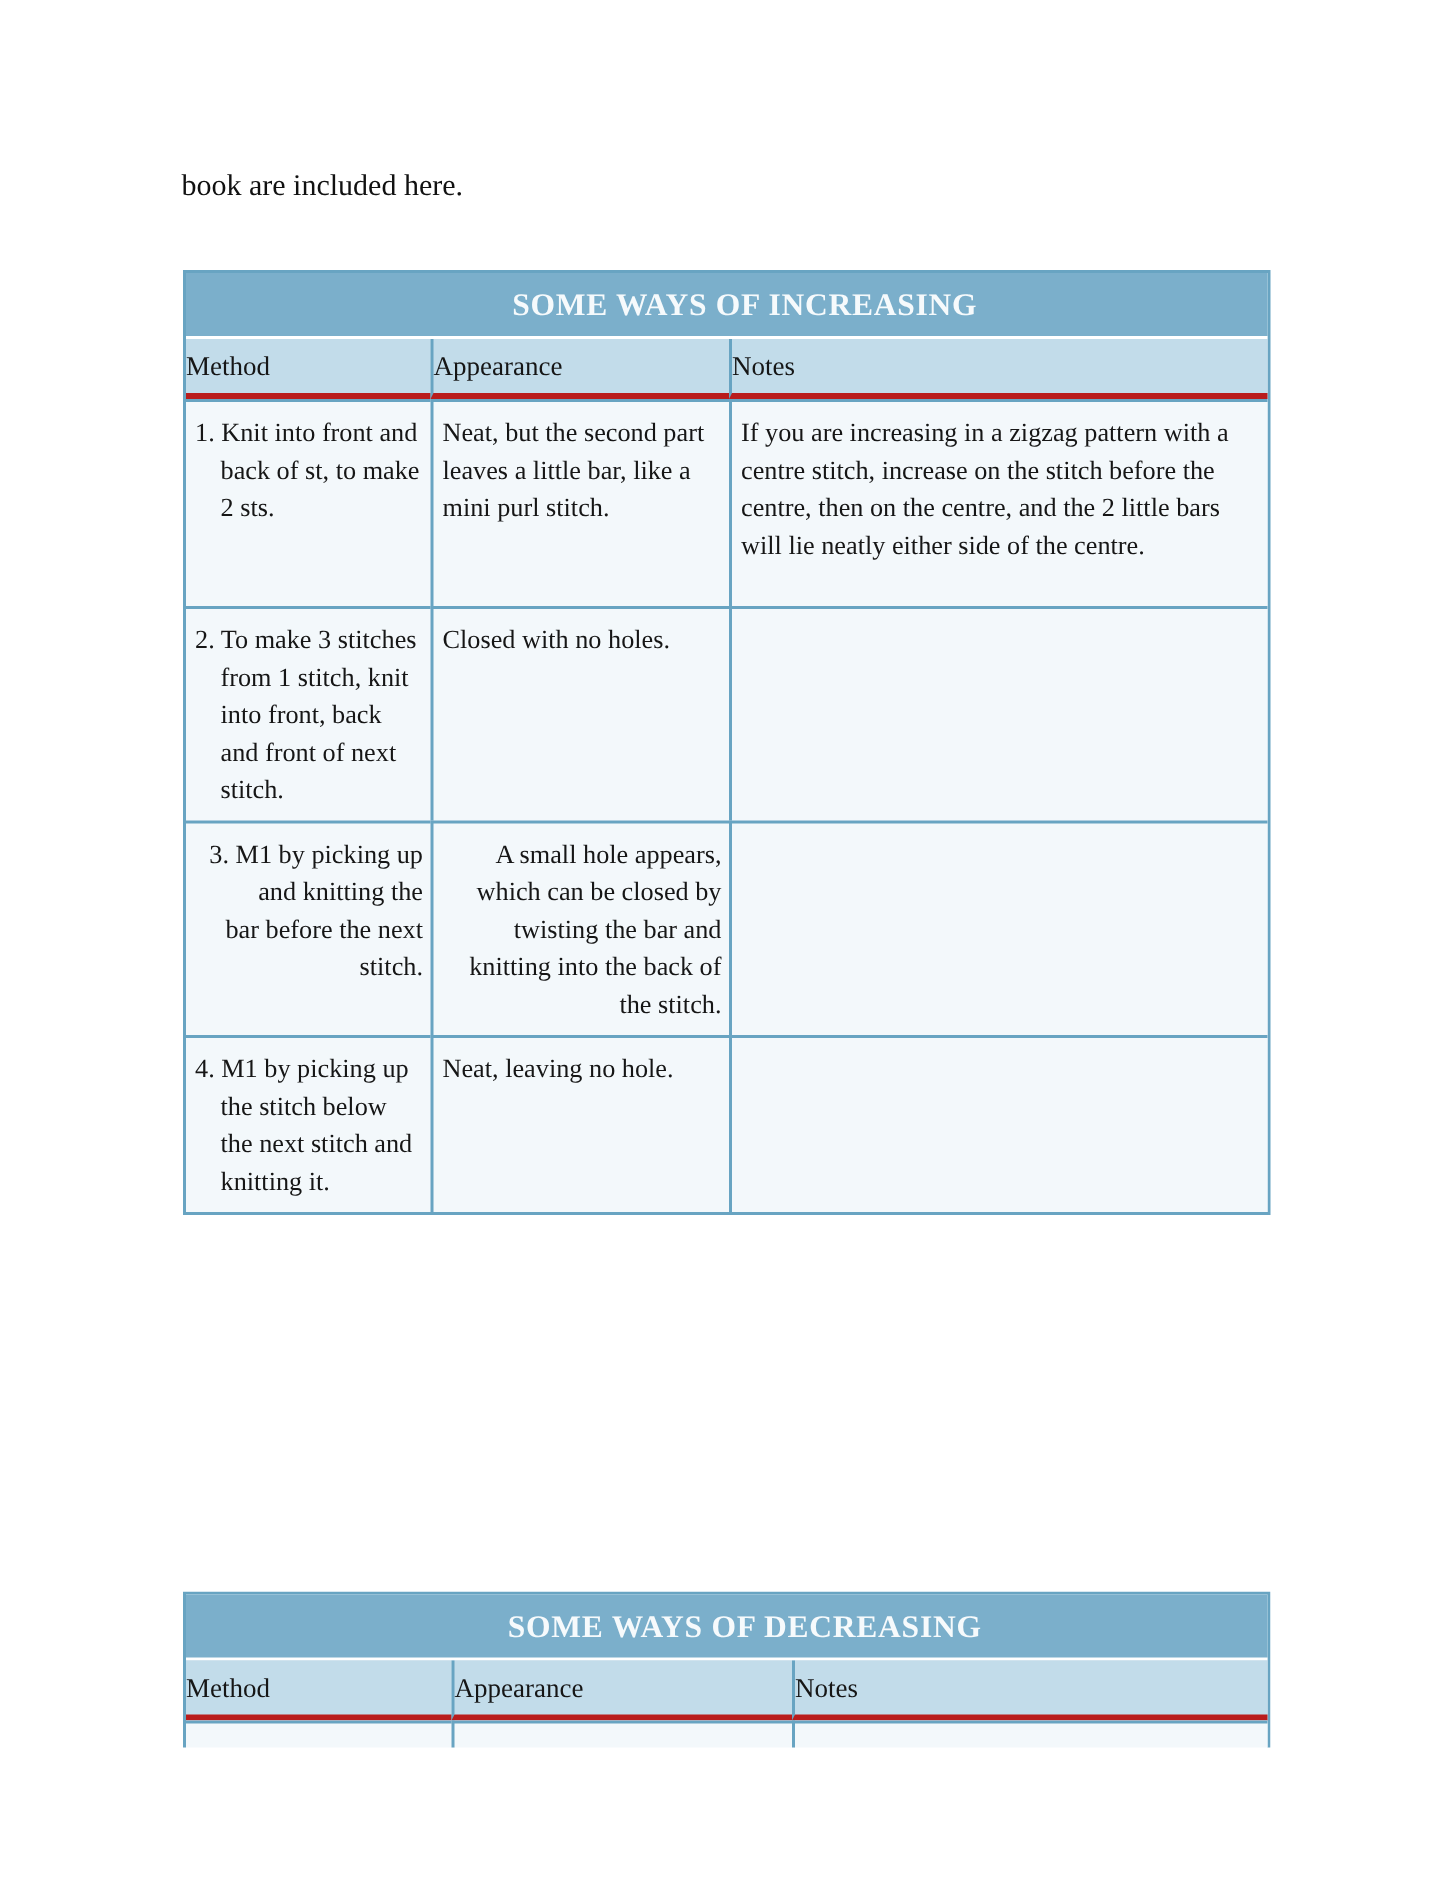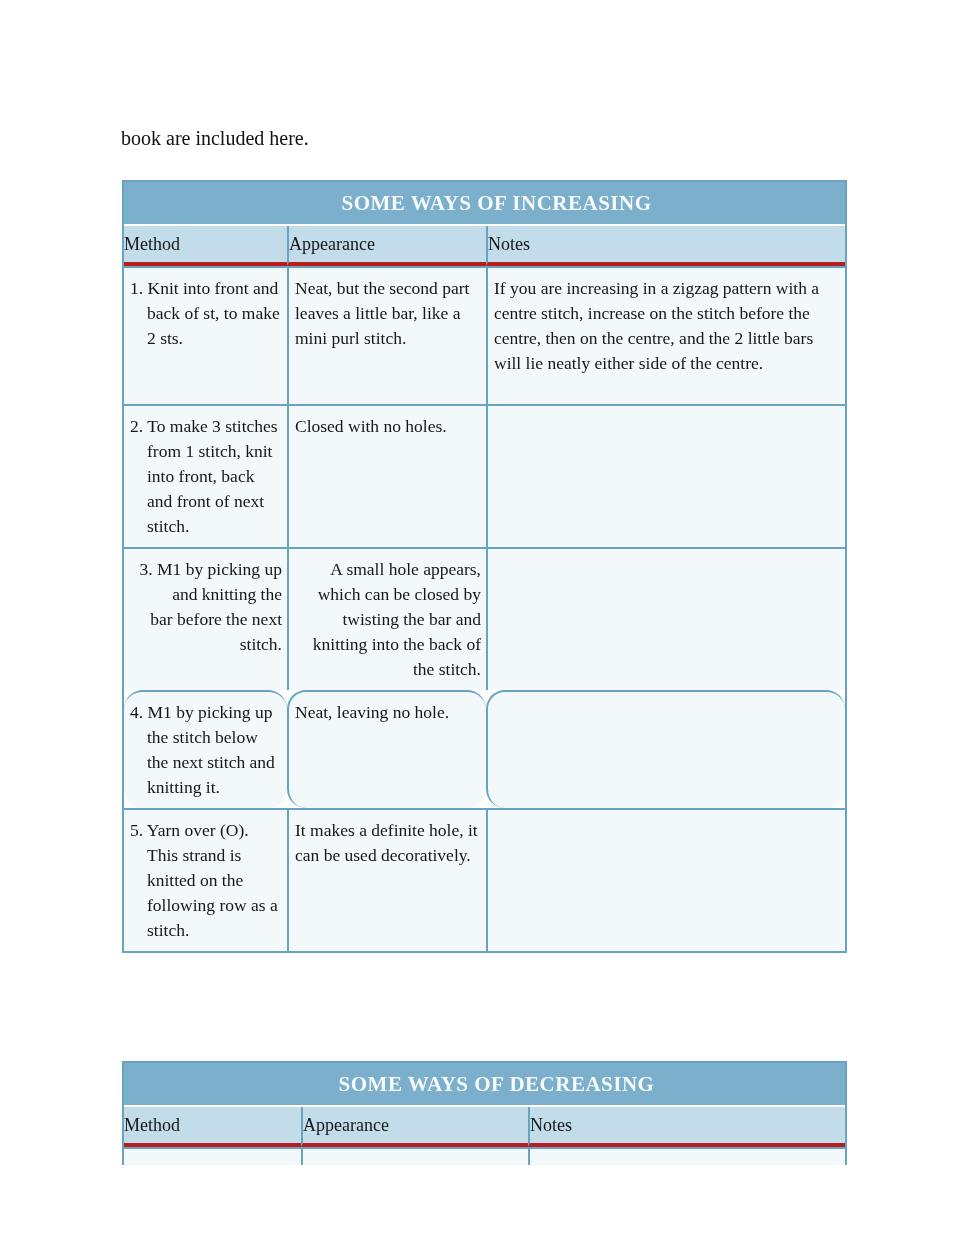--- a/index.html
+++ b/index.html
@@ -11,21 +11,21 @@
     --body-text:#161616;
   }
   *{margin:0;padding:0;box-sizing:border-box;}
   html,body{background:#ffffff;}
   body{
     width:970px;height:1255px;position:relative;overflow:hidden;
     font-family:"Liberation Serif","DejaVu Serif",serif;
     color:var(--body-text);
   }
   .intro{
-    position:absolute;left:121px;top:125px;
+    position:absolute;left:121px;top:111px;
     font-size:20px;line-height:26px;color:#111;
   }
   .tbl-wrap{position:absolute;left:122px;width:725px;}
   .tbl-wrap.first{top:180px;}
   .tbl-wrap.second{top:1061px;height:104px;overflow:hidden;}
   table.dtable{
     width:100%;border-collapse:separate;border-spacing:0;
     border:2px solid var(--border);table-layout:fixed;
     background:#fff;
   }
@@ -47,21 +47,21 @@
     background:var(--row-bg);
     vertical-align:top;
     border-top:2px solid var(--border);
     padding:8px 5px 8px 6px;
     font-size:17.5px;line-height:25px;
   }
   td.body-cell + td.body-cell{border-left:2px solid var(--border);}
   td.method-cell{padding-left:23px;text-indent:-17px;margin-top:36px;}
   
   .inc-r0 td{height:138px;} .inc-r1 td{height:135px;}
-  .inc-r2 td{height:138px;text-align:right;} .inc-r3 td{height:108px;border-radius:19px;}
+  .inc-r2 td{height:138px;text-align:right;} .inc-r3 td{height:108px;}
   .inc-r4 td{height:137px;}
   .dec-r0 td{height:70px;}
 </style>
 </head>
 <body>
 
 <p class="intro">book are included here.</p>
 
 <div class="tbl-wrap first">
   <table class="dtable">
@@ -92,25 +92,20 @@
       <tr class="inc-r2">
         <td class="body-cell method-cell">3. M1 by picking up and knitting the bar before the next stitch.</td>
         <td class="body-cell">A small hole appears, which can be closed by twisting the bar and knitting into the back of the stitch.</td>
         <td class="body-cell"></td>
       </tr>
       <tr class="inc-r3">
         <td class="body-cell method-cell">4. M1 by picking up the stitch below the next stitch and knitting it.</td>
         <td class="body-cell">Neat, leaving no hole.</td>
         <td class="body-cell"></td>
       </tr>
-      <tr class="inc-r4">
-        <td class="body-cell method-cell">5. Yarn over (O). This strand is knitted on the following row as a stitch.</td>
-        <td class="body-cell">It makes a definite hole, it can be used decoratively.</td>
-        <td class="body-cell"></td>
-      </tr>
     </tbody>
   </table>
 </div>
 
 <div class="tbl-wrap second">
   <table class="dtable">
     <colgroup>
         <col style="width:177px">
         <col style="width:227px">
         <col>

